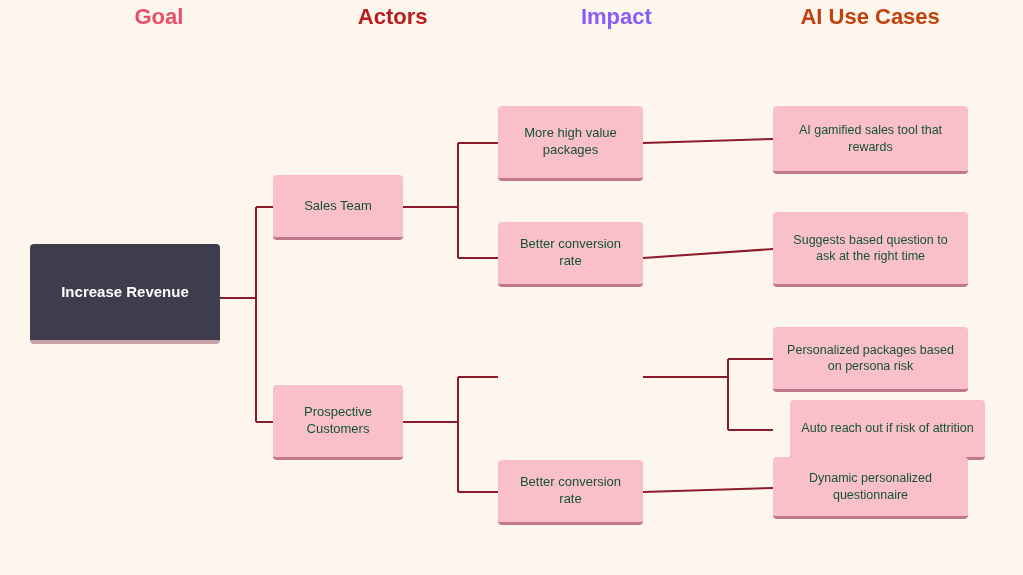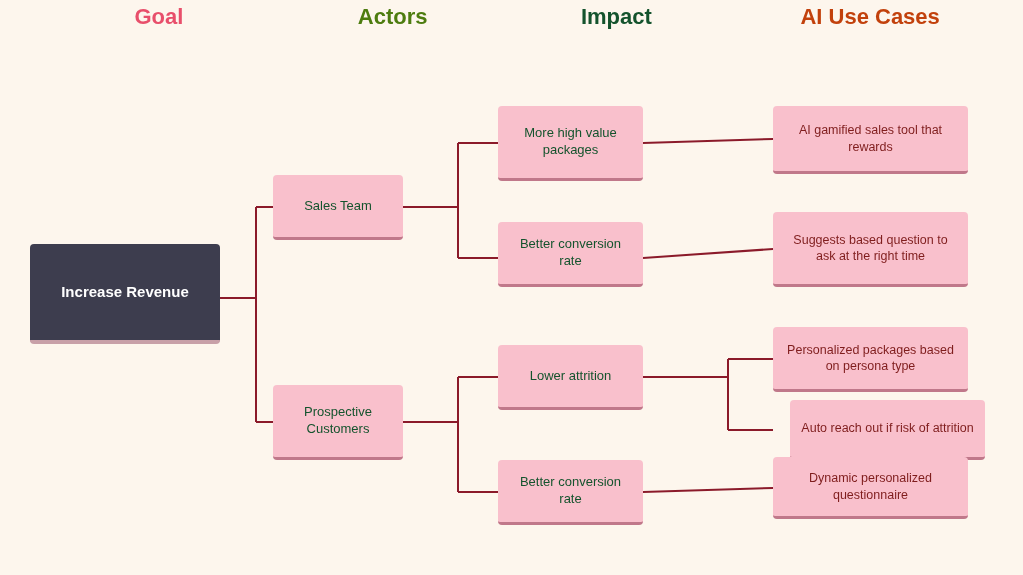--- a/index.html
+++ b/index.html
@@ -29,22 +29,22 @@
       padding: 0 20px;
     }
 
     .header-col {
       text-align: center;
       font-size: 22px;
       font-weight: bold;
     }
 
     .header-goal { color: #e84f6b; width: 200px; }
-    .header-actors { color: #4d7c0f; width: 160px; }
-    .header-impact { color: #14532d; width: 180px; }
+    .header-actors { color: #b91c1c; width: 160px; }
+    .header-impact { color: #8b5cf6; width: 180px; }
     .header-ai { color: #c2410c; width: 220px; }
 
     
     .lines-svg {
       position: absolute;
       top: 0;
       left: 0;
       width: 1023px;
       height: 575px;
       pointer-events: none;
@@ -73,21 +73,21 @@
     }
 
     .box-pink {
       background: #f9c0cc;
       color: #14532d;
       border-bottom: 3px solid #c0788a;
     }
 
     .box-light {
       background: #f9c0cc;
-      color: #7f1d1d;
+      color: #14532d;
       border-bottom: 3px solid #c0788a;
       font-size: 12.5px;
     }
   </style>
 </head>
 <body>
 
 <div class="diagram-container">
 
   <div class="headers">
@@ -138,27 +138,26 @@
   <div class="box box-dark" style="left:22px; top:244px; width:190px; height:100px;">Increase Revenue</div>
 
   <div class="box box-pink" style="left:265px; top:175px; width:130px; height:65px;">Sales Team</div>
 
   <div class="box box-pink" style="left:265px; top:385px; width:130px; height:75px;">Prospective Customers</div>
 
   <div class="box box-pink" style="left:490px; top:106px; width:145px; height:75px;">More high value packages</div>
 
   <div class="box box-pink" style="left:490px; top:222px; width:145px; height:65px;">Better conversion rate</div>
 
-  <div class="box box-pink" style="left:490px; top:345px; width:145px; height:65px;">Lower attrition</div>
 
   <div class="box box-pink" style="left:490px; top:460px; width:145px; height:65px;">Better conversion rate</div>
 
   <div class="box box-light" style="left:765px; top:106px; width:195px; height:68px;">AI gamified sales tool that rewards</div>
 
   <div class="box box-light" style="left:765px; top:212px; width:195px; height:75px;">Suggests based question to ask at the right time</div>
 
-  <div class="box box-light" style="left:765px; top:327px; width:195px; height:65px;">Personalized packages based on persona type</div>
+  <div class="box box-light" style="left:765px; top:327px; width:195px; height:65px;">Personalized packages based on persona risk</div>
 
   <div class="box box-light" style="left:782px; top:400px; width:195px; height:60px;">Auto reach out if risk of attrition</div>
 
   <div class="box box-light" style="left:765px; top:457px; width:195px; height:62px;">Dynamic personalized questionnaire</div>
 
 </div>
 
 </body></html>

